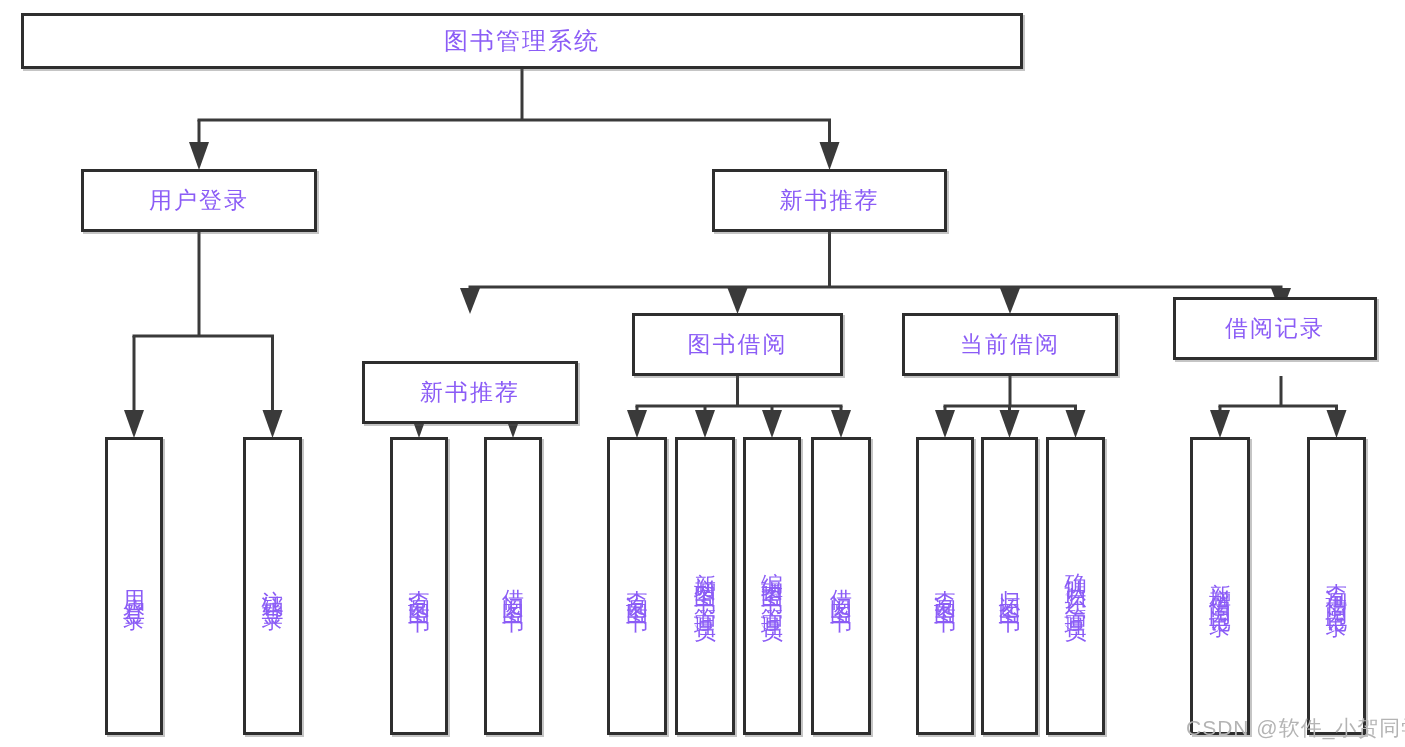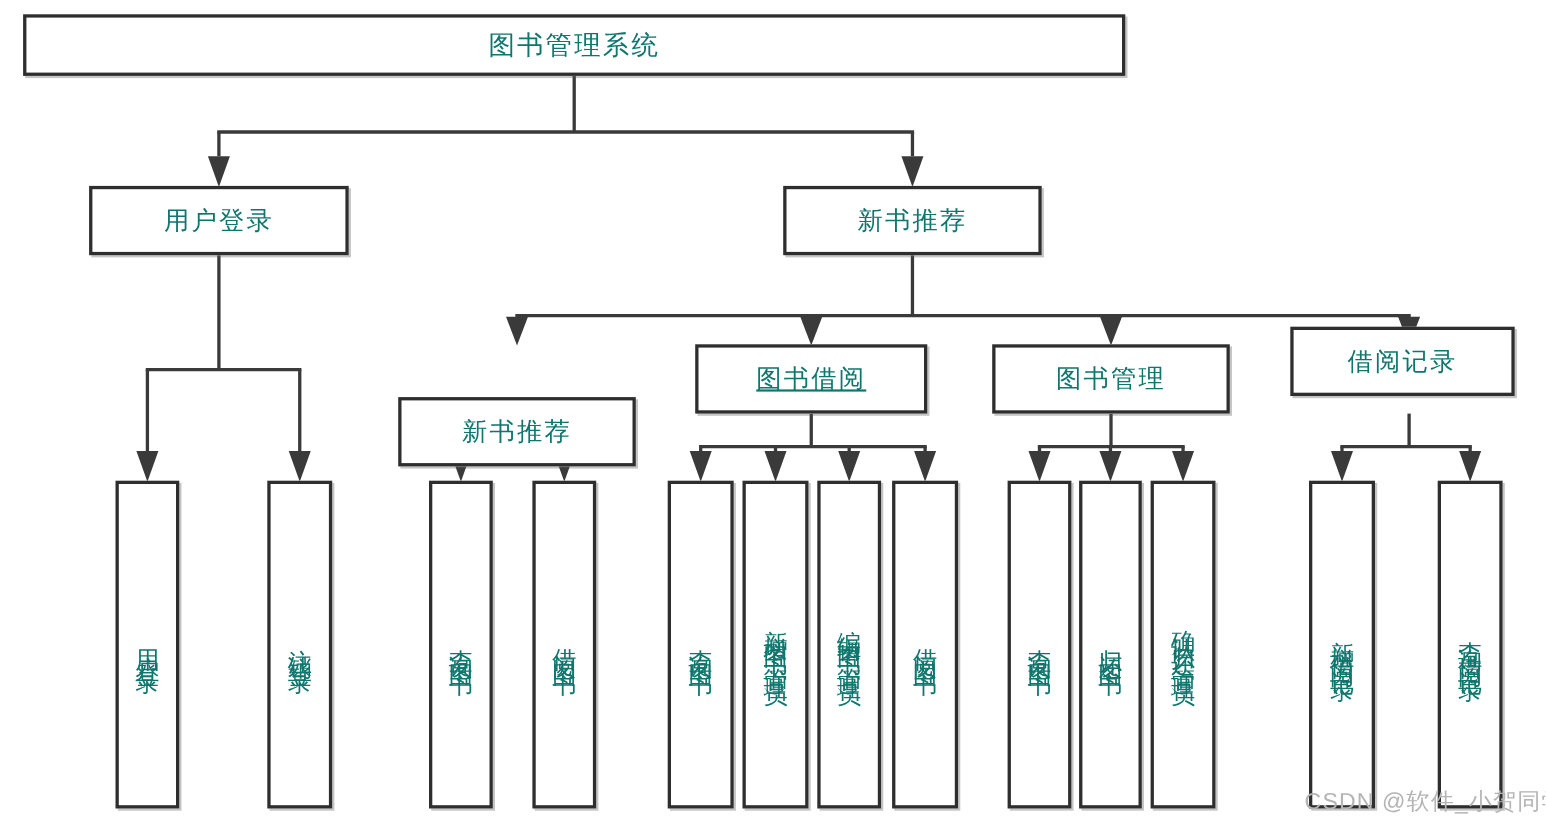--- a/index.html
+++ b/index.html
@@ -24,21 +24,21 @@
   .node {
     position: absolute;
     box-sizing: border-box;
     background: #ffffff;
     border: 3px solid #2e2e2e;
     box-shadow: 2px 2px 0 rgba(90,90,90,0.35);
     display: flex;
     align-items: center;
     justify-content: center;
     z-index: 2;
-    color: #0f766e;
+    color: #8b5cf6;
   }
   .node.h {
     font-size: 23px;
     letter-spacing: 2px;
   }
   .node.root {
     font-size: 24px;
   }
   .node.v {
     font-size: 22px;
@@ -122,25 +122,25 @@
     </div>
     <div class="node h" style="left: 81px; top: 169px; width: 236px; height: 63px;">
       <span>用户登录</span>
     </div>
     <div class="node h" style="left: 712px; top: 169px; width: 235px; height: 63px;">
       <span>新书推荐</span>
     </div>
     <div class="node h" style="left: 362px; top: 313px; width: 216px; height: 63px; margin-top: 48px;">
       <span>新书推荐</span>
     </div>
-    <div class="node h" style="left: 632px; top: 313px; width: 211px; height: 63px; text-decoration: underline;">
+    <div class="node h" style="left: 632px; top: 313px; width: 211px; height: 63px;">
       <span>图书借阅</span>
     </div>
     <div class="node h" style="left: 902px; top: 313px; width: 216px; height: 63px;">
-      <span>图书管理</span>
+      <span>当前借阅</span>
     </div>
     <div class="node h" style="left: 1173px; top: 297px; width: 204px; height: 63px;">
       <span>借阅记录</span>
     </div>
     <div class="node v" style="left: 105px; top: 437px; width: 58px; height: 298px;">
       <span class="vtext">用户登录</span>
     </div>
     <div class="node v" style="left: 243px; top: 437px; width: 59px; height: 298px;">
       <span class="vtext">注销登录</span>
     </div>

